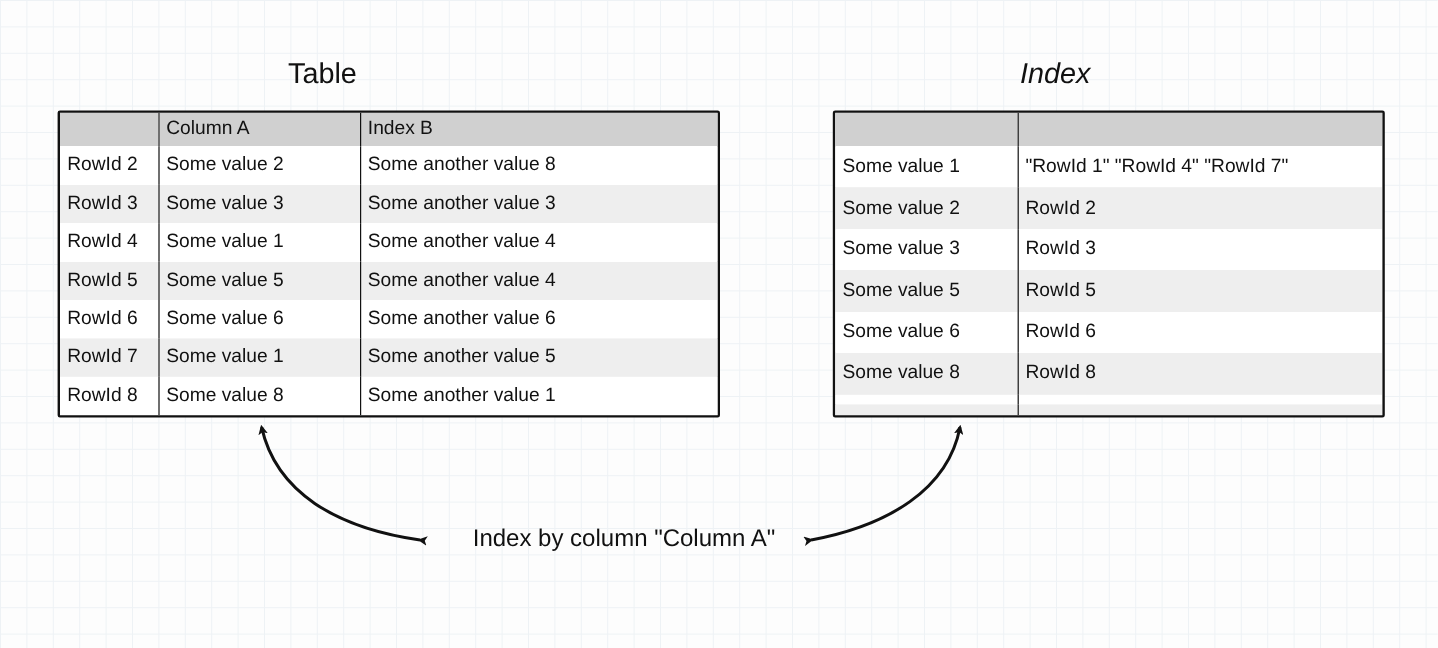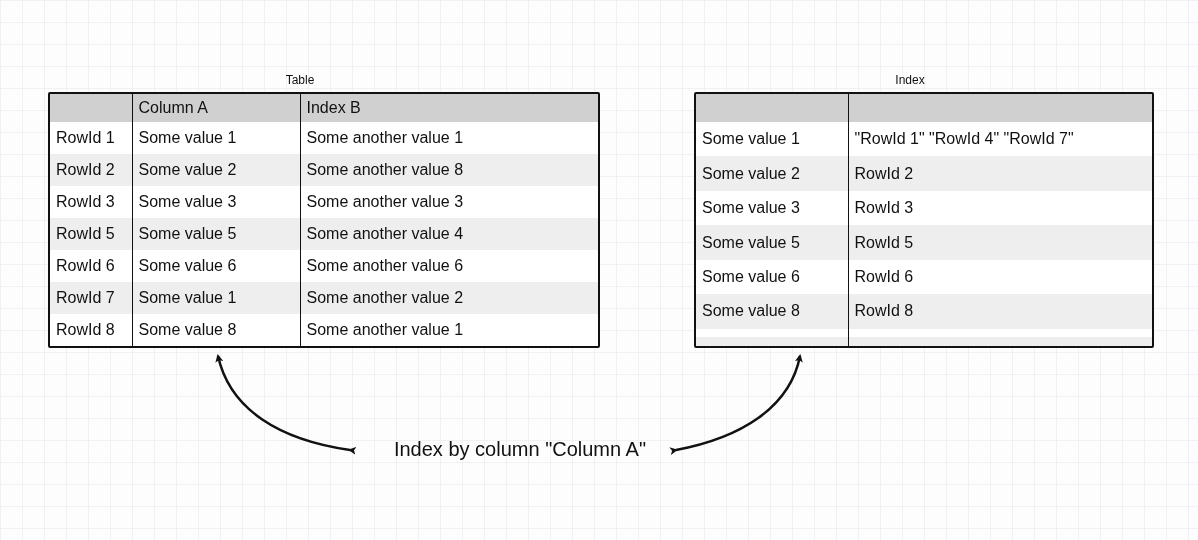--- a/index.html
+++ b/index.html
@@ -12,23 +12,21 @@
       linear-gradient(#eef2f5 1px, transparent 1px),
       linear-gradient(90deg, #eef2f5 1px, transparent 1px);
     background-size: 22px 22px;
     font-family: "Comic Sans MS", "Segoe Script", "Bradley Hand", cursive, sans-serif;
     font-size: 16px;
     color: #111;
     position: relative;
   }
   .title {
     position: absolute;
-    font-size: 12px;
-    text-align: center;
-    margin-top: 25px;
+    font-size: 24px;
   }
   .table-box {
     position: absolute;
     border: 2px solid #111;
     border-radius: 2px;
     background: #fff;
     overflow: hidden;
   }
   table {
     border-collapse: collapse;
@@ -68,66 +66,66 @@
     top: 0;
     width: 1198px;
     height: 540px;
     pointer-events: none;
   }
 </style>
 </head>
 <body>
 
 <div class="title" style="left:240px; top:48px; width:120px;">Table</div>
-<div class="title" style="left:850px; top:48px; width:120px;">Index</div>
+<div class="title" style="left:850px; top:48px; width:120px;font-style:italic;">Index</div>
 
 <div class="table-box" style="left:48px; top:92px; width:548px; height:252px;">
   <table>
     <colgroup>
       <col style="width:82px">
       <col style="width:168px">
       <col>
     </colgroup>
     <thead>
       <tr>
         <th></th>
         <th class="colsep-a">Column A</th>
         <th class="colsep-b">Index B</th>
       </tr>
     </thead>
     <tbody id="left-tbody">
         <tr>
-          <td>RowId 1</td>
-          <td class="colsep-a">Some value 1</td>
-          <td class="colsep-b">Some another value 1</td>
-        </tr>
-        <tr>
           <td>RowId 2</td>
           <td class="colsep-a">Some value 2</td>
           <td class="colsep-b">Some another value 8</td>
         </tr>
         <tr>
           <td>RowId 3</td>
           <td class="colsep-a">Some value 3</td>
           <td class="colsep-b">Some another value 3</td>
+        </tr>
+        <tr>
+          <td>RowId 4</td>
+          <td class="colsep-a">Some value 1</td>
+          <td class="colsep-b">Some another value 4</td>
         </tr>
         <tr>
           <td>RowId 5</td>
           <td class="colsep-a">Some value 5</td>
           <td class="colsep-b">Some another value 4</td>
         </tr>
         <tr>
           <td>RowId 6</td>
           <td class="colsep-a">Some value 6</td>
           <td class="colsep-b">Some another value 6</td>
         </tr>
         <tr>
           <td>RowId 7</td>
           <td class="colsep-a">Some value 1</td>
-          <td class="colsep-b">Some another value 2</td>
+          <td class="colsep-b">Some another value 5</td>
         </tr>
         <tr>
           <td>RowId 8</td>
           <td class="colsep-a">Some value 8</td>
           <td class="colsep-b">Some another value 1</td>
         </tr>
       </tbody>
   </table>
 </div>
 

